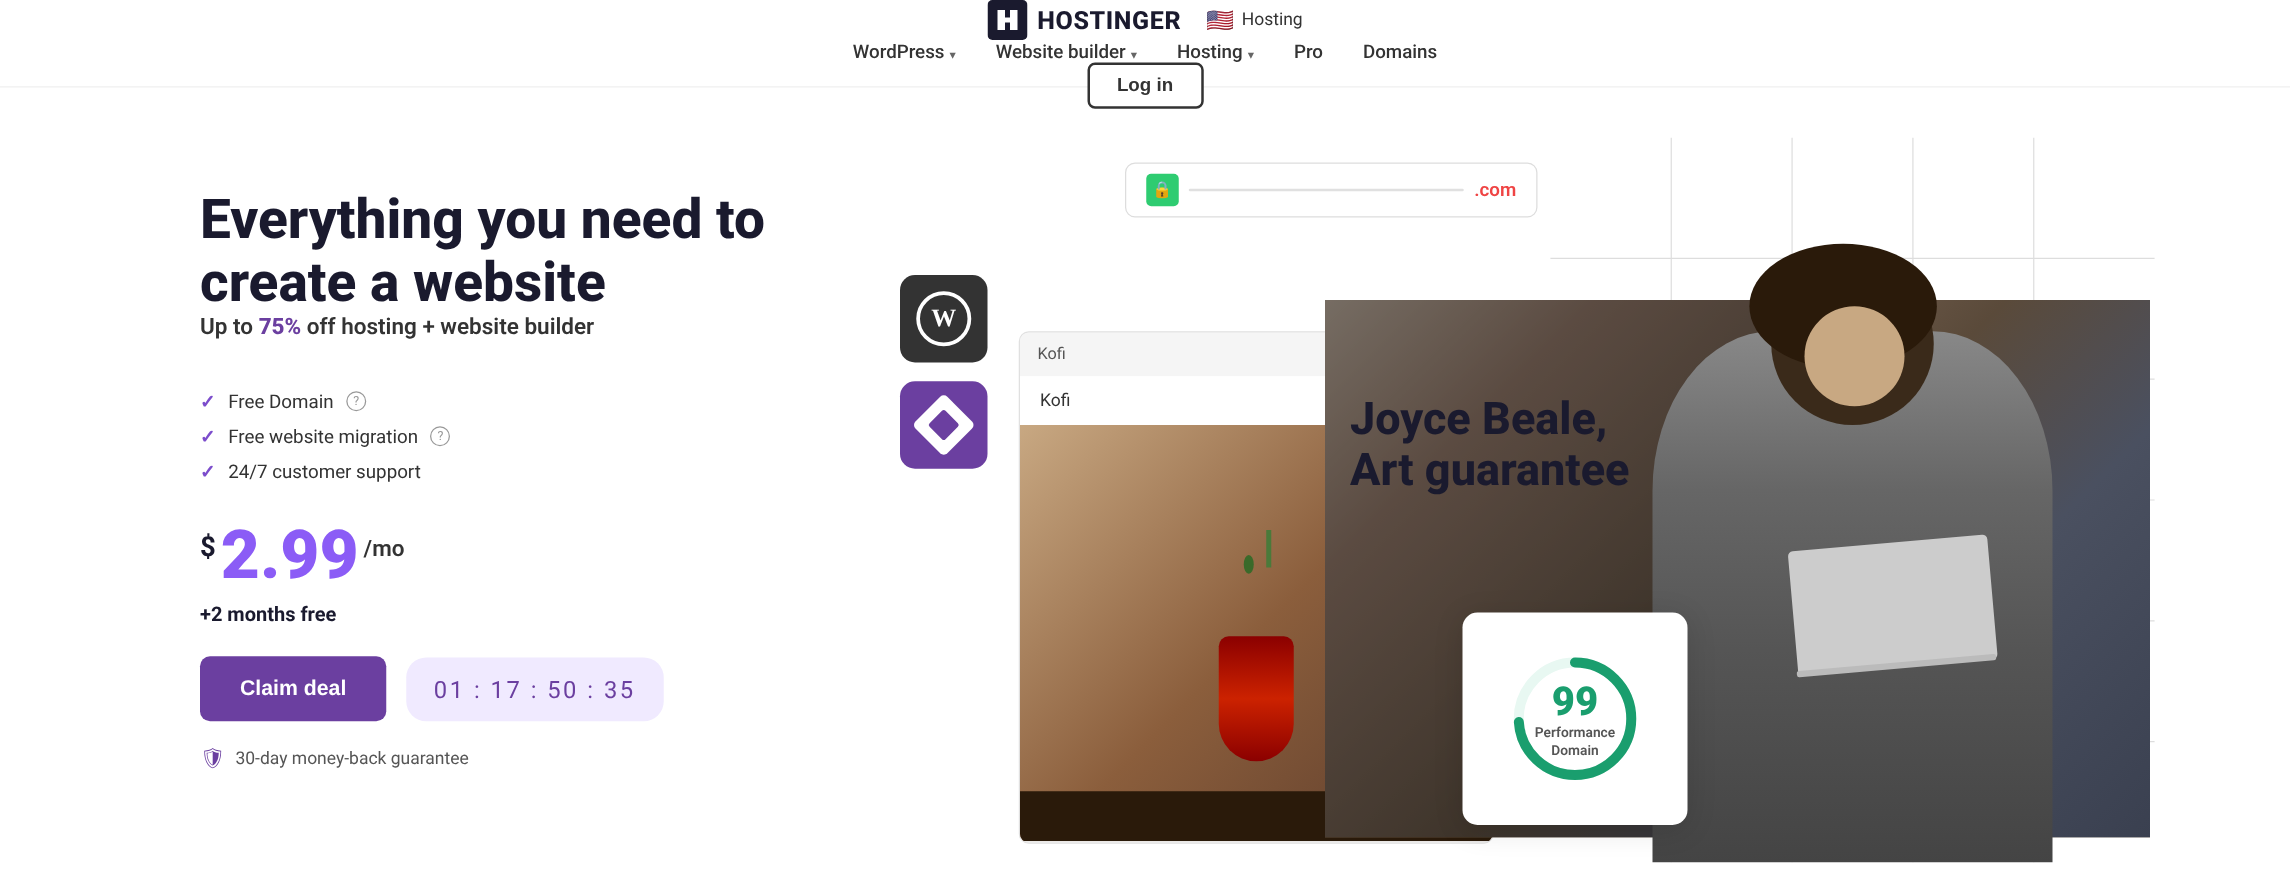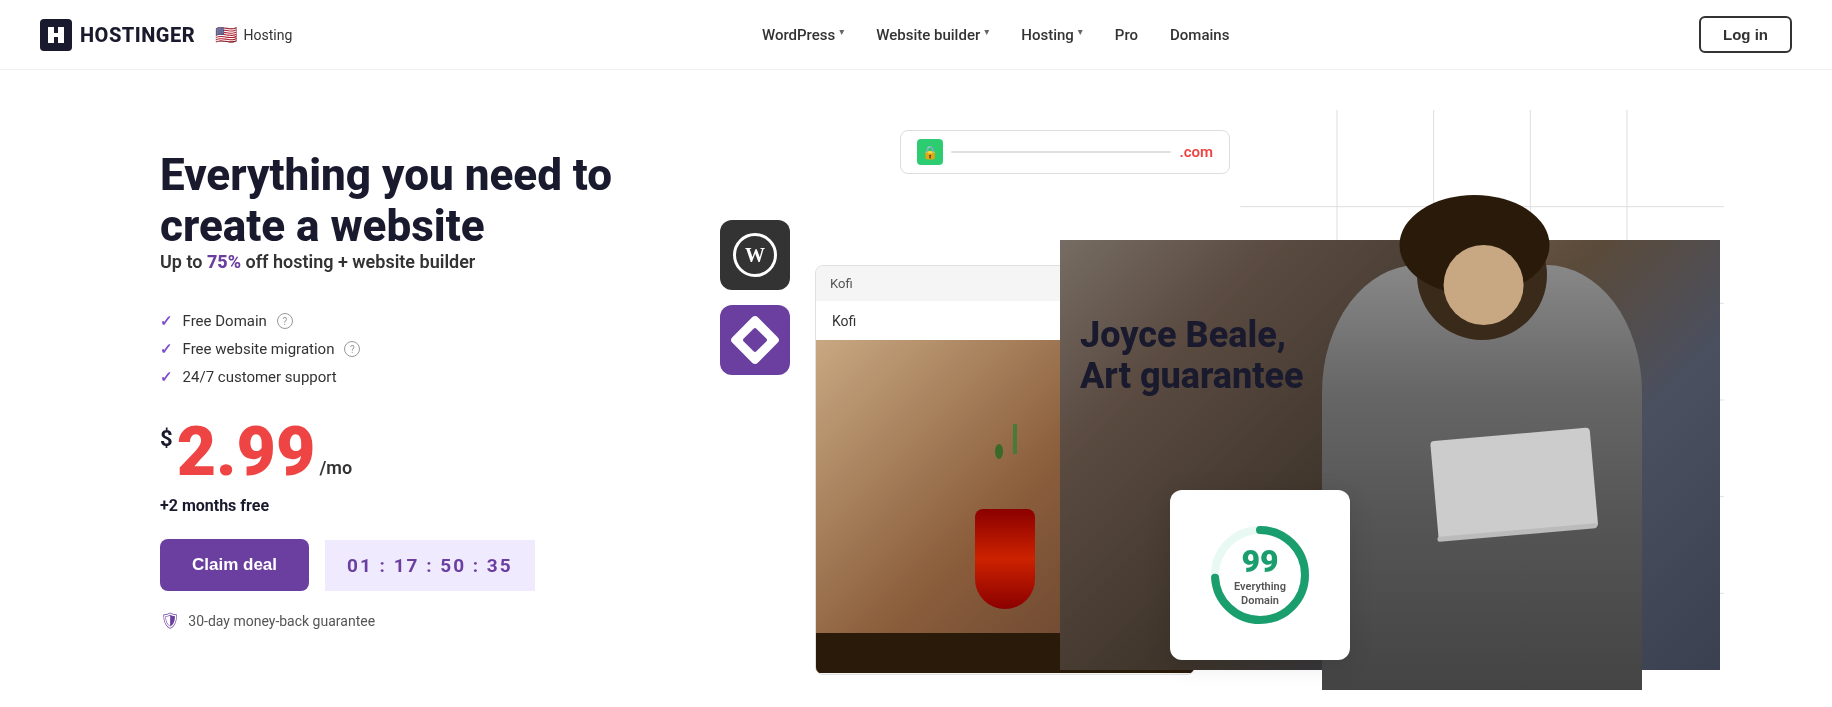--- a/index.html
+++ b/index.html
@@ -13,20 +13,21 @@
 
     
     .navbar {
       display: flex;
       align-items: center;
       justify-content: space-between;
       padding: 0 40px;
       height: 70px;
       border-bottom: 1px solid #f0f0f0;
       background: #fff;
+      flex-direction: column;
     }
     .navbar-left {
       display: flex;
       align-items: center;
       gap: 20px;
     }
     .logo {
       display: flex;
       align-items: center;
       gap: 8px;
@@ -50,21 +51,21 @@
     .flag {
       font-size: 18px;
     }
     .navbar-nav {
       display: flex;
       align-items: center;
       gap: 32px;
     }
     .nav-item {
       display: flex;
-      align-items: flex-start;
+      align-items: flex-end;
       gap: 4px;
       font-size: 15px;
       color: #333;
       cursor: pointer;
       font-weight: 500;
     }
     .nav-item .chevron {
       font-size: 10px;
       color: #666;
     }
@@ -154,30 +155,30 @@
       gap: 4px;
     }
     .dollar {
       font-size: 22px;
       font-weight: 700;
       color: #1a1a2e;
       align-self: flex-start;
       margin-top: 8px;
     }
     .price-main {
-      font-size: 68px;
+      font-size: 54px;
       font-weight: 900;
-      color: #ef4444;
+      color: #8b5cf6;
       line-height: 1;
     }
     .per-mo {
       font-size: 18px;
       color: #333;
       font-weight: 600;
-      margin-bottom: 8px;
+      margin-bottom: 22px;
     }
     .months-free {
       font-size: 16px;
       font-weight: 700;
       color: #1a1a2e;
       margin-bottom: 24px;
     }
     .cta-row {
       display: flex;
       align-items: center;
@@ -191,23 +192,23 @@
       padding: 16px 32px;
       border-radius: 8px;
       font-size: 17px;
       font-weight: 700;
       cursor: pointer;
     }
     .timer {
       background: #f0eaff;
       color: #6b3fa0;
       padding: 14px 22px;
-      border-radius: 0;
+      border-radius: 16px;
       font-size: 19px;
-      font-weight: 700;
+      font-weight: 400;
       letter-spacing: 2px;
     }
     .guarantee {
       display: flex;
       align-items: center;
       gap: 8px;
       font-size: 14px;
       color: #555;
     }
     .shield-icon {
@@ -648,21 +649,21 @@
       <div class="perf-ring">
         <svg viewBox="0 0 110 110">
 
           <circle cx="55" cy="55" r="45" fill="none" stroke="#e8f8f2" stroke-width="8"></circle>
 
           <circle cx="55" cy="55" r="45" fill="none" stroke="#1a9e6e" stroke-width="8" stroke-dasharray="279 283" stroke-dashoffset="70" stroke-linecap="round" transform="rotate(-90 55 55)"></circle>
         </svg>
         <div class="perf-inner">
           <div class="perf-number">99</div>
           <div class="perf-label">
-            <span>Everything</span><br>
+            <span>Performance</span><br>
             <span>Domain</span>
           </div>
         </div>
       </div>
     </div>
 
   </div>
 </main>
 
 </body></html>

